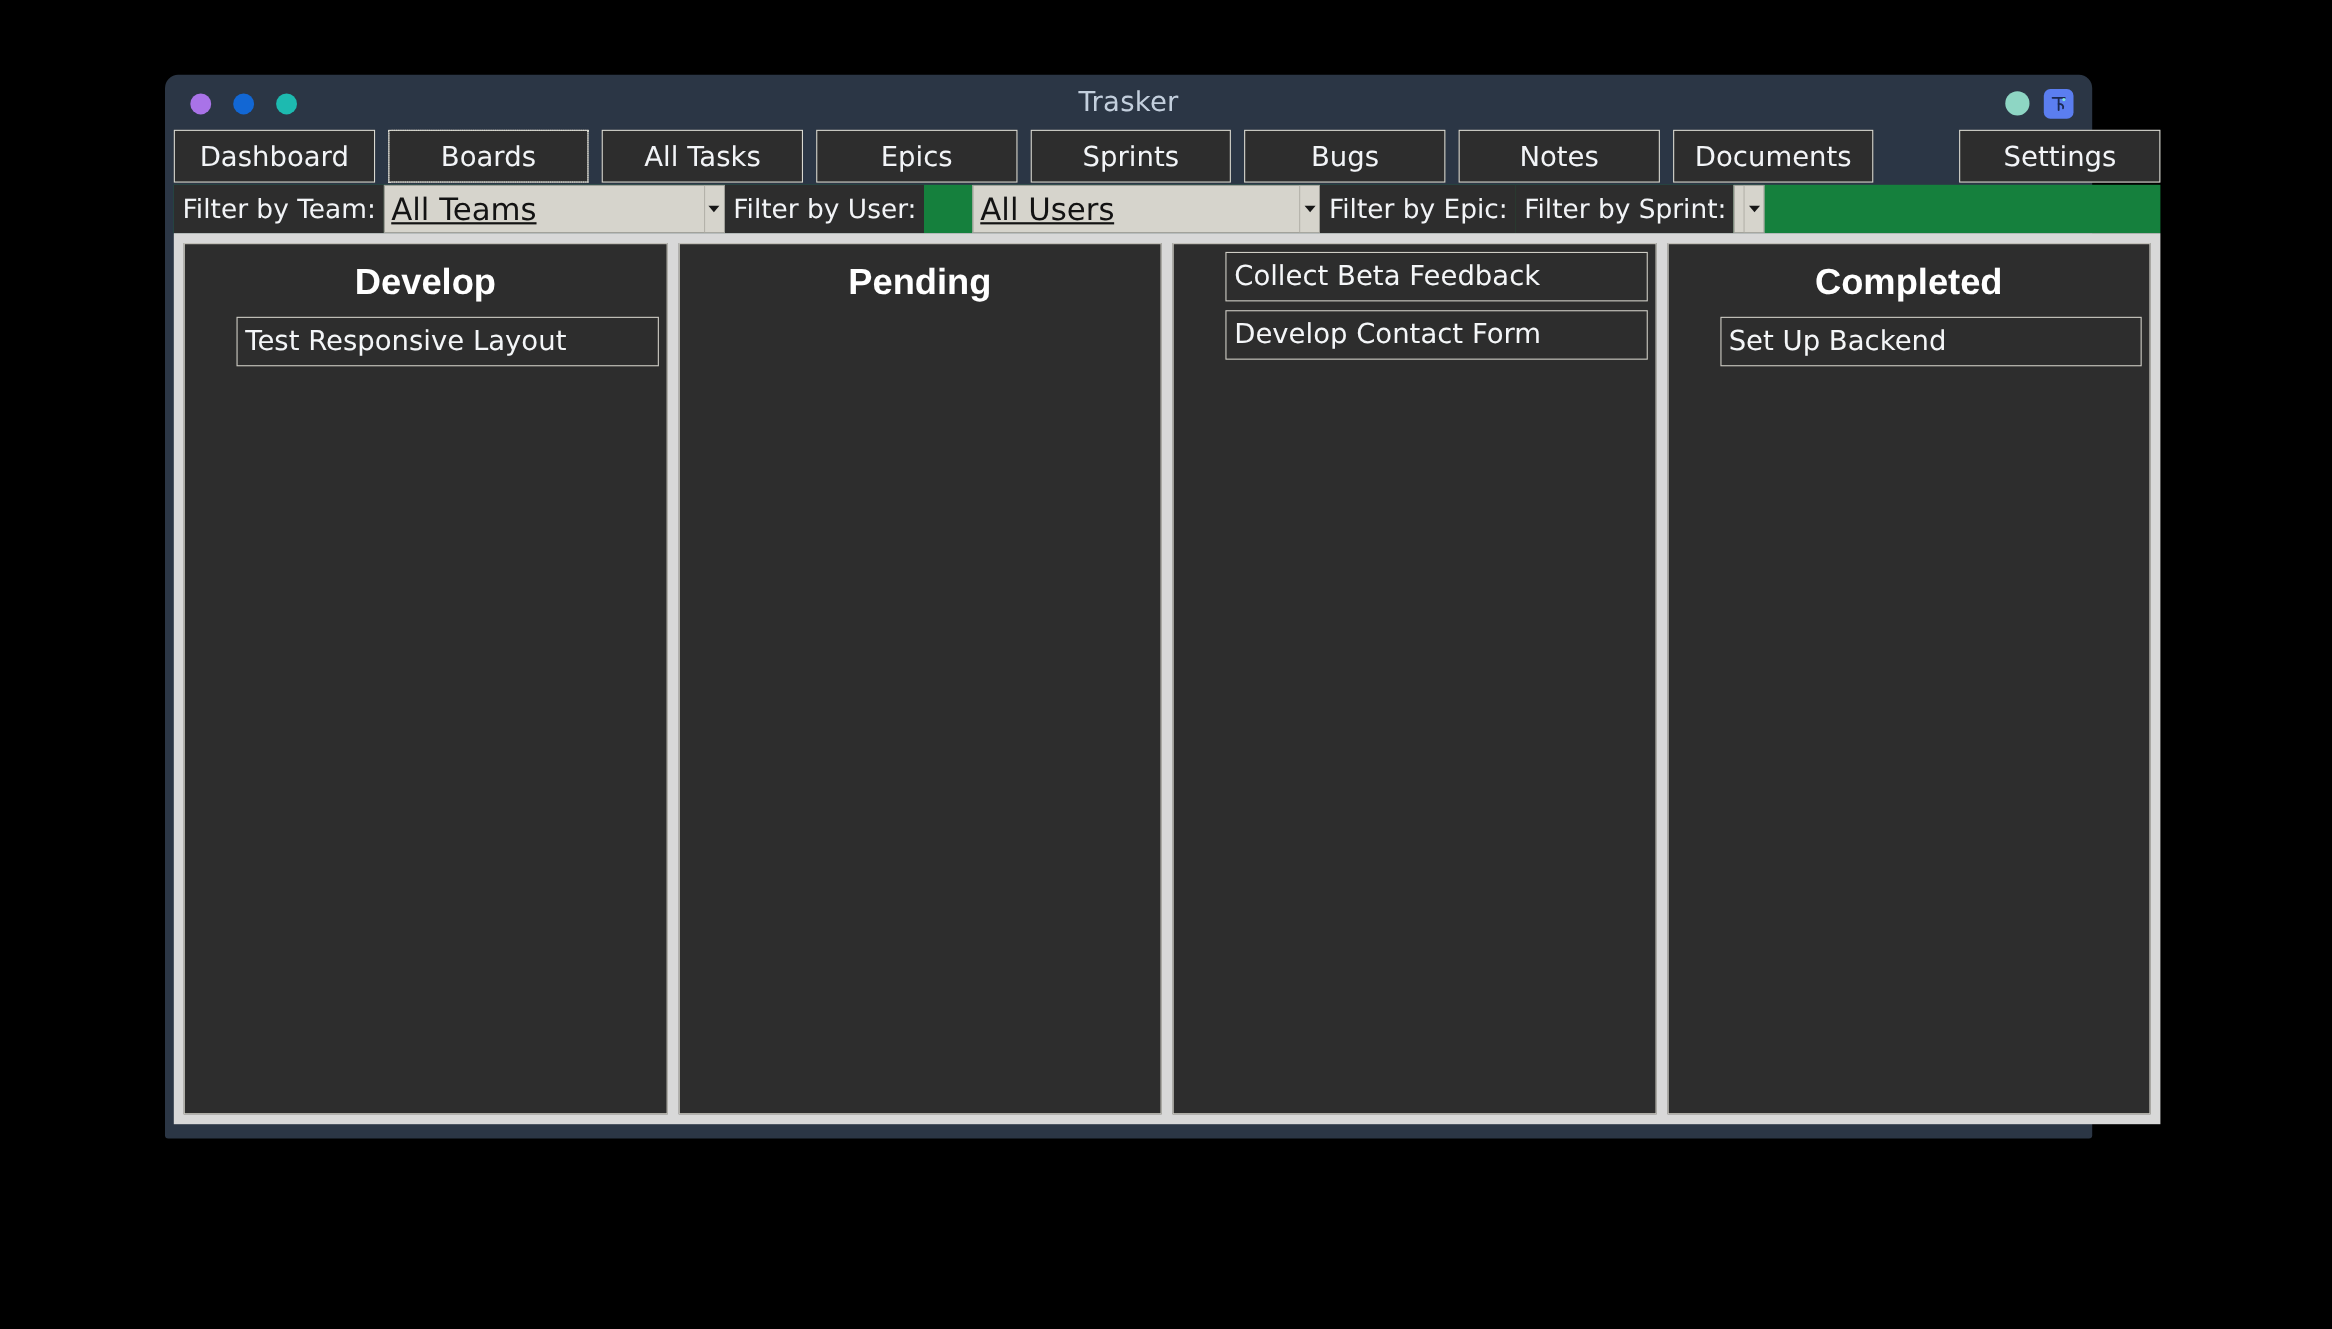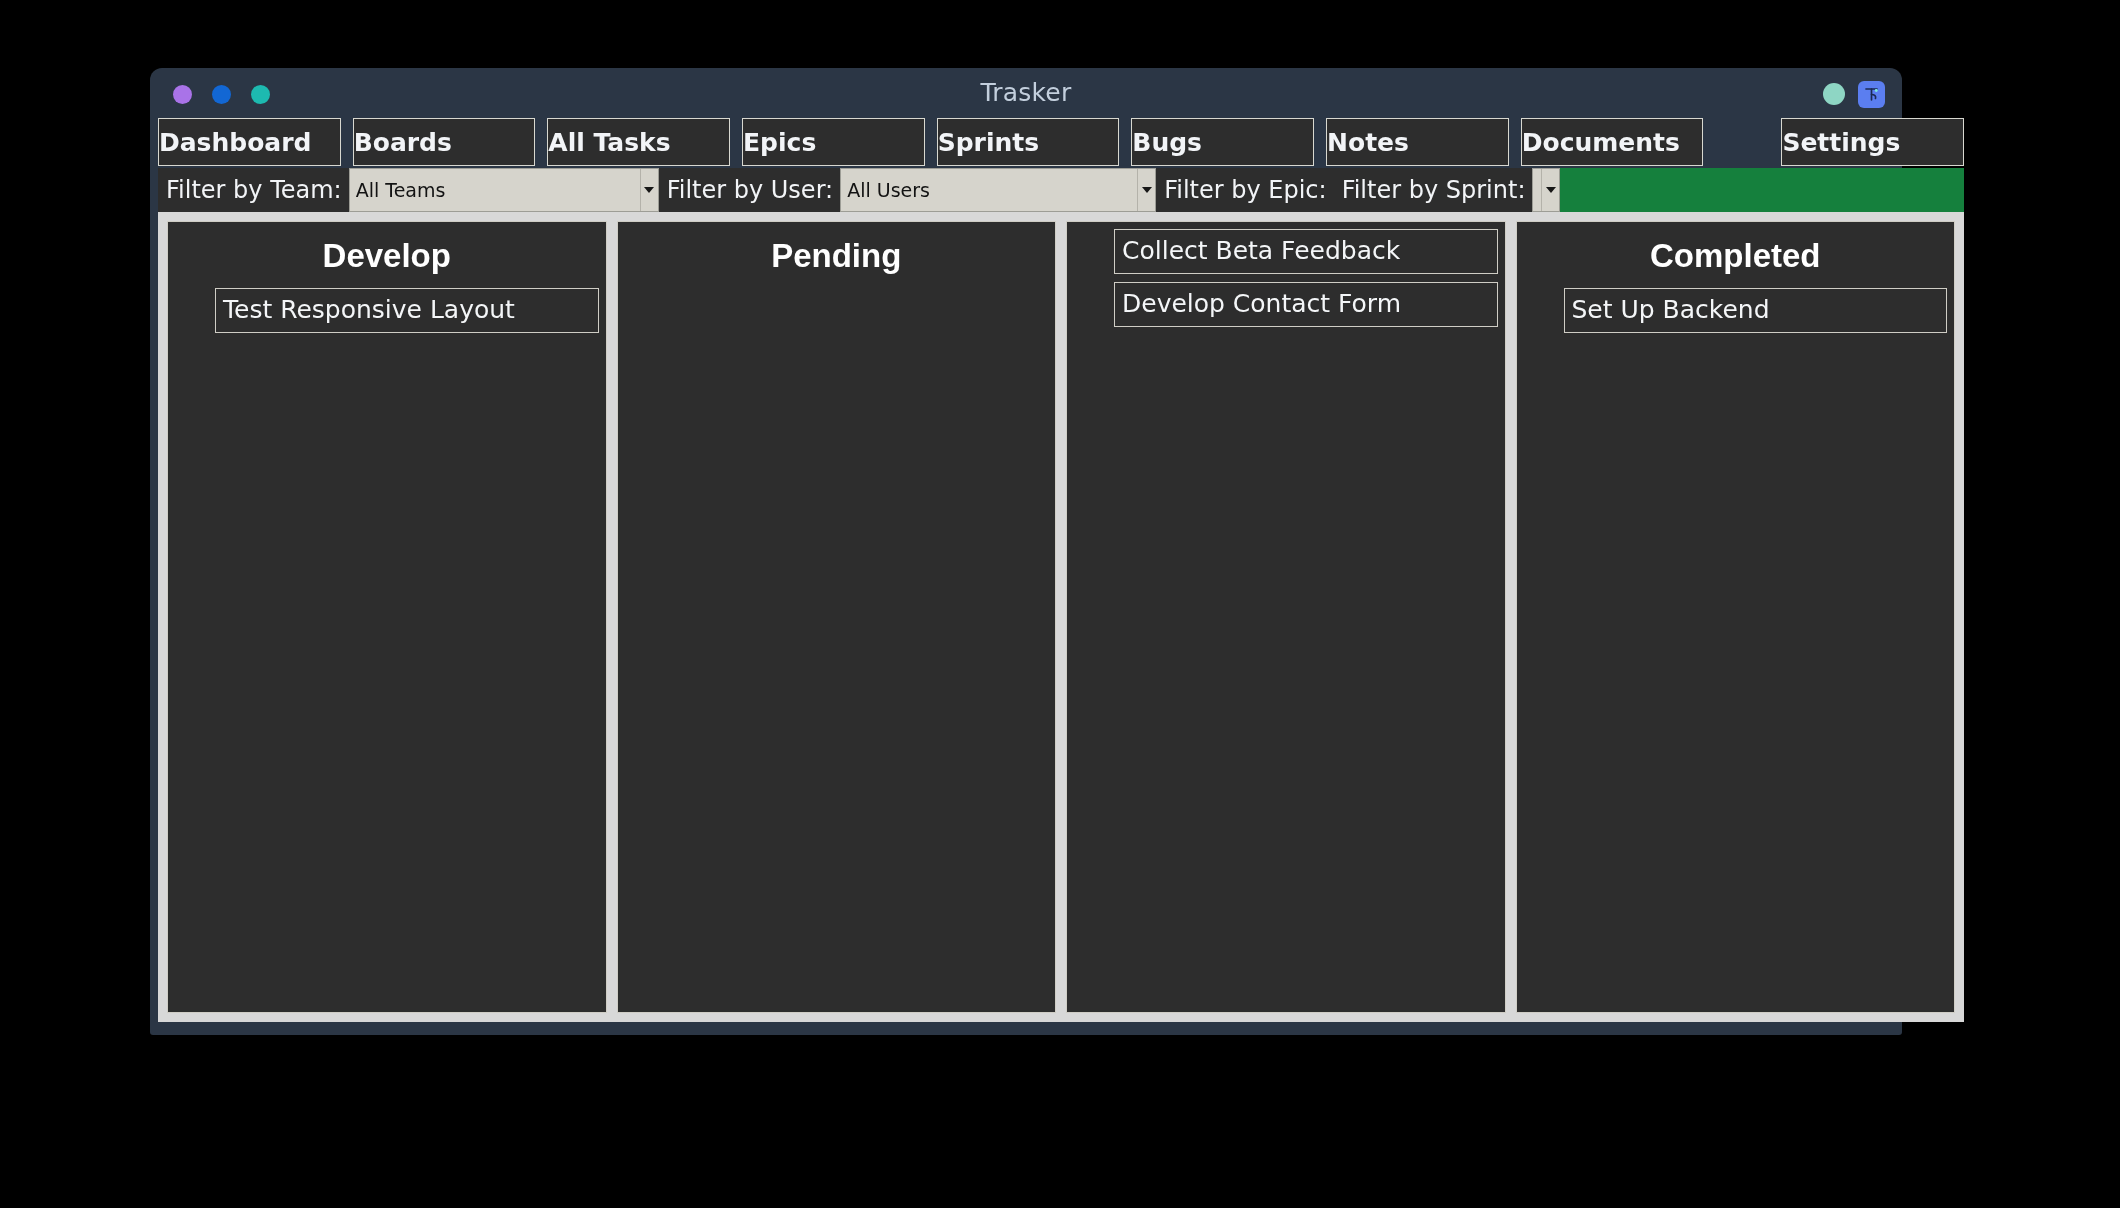--- a/index.html
+++ b/index.html
@@ -84,25 +84,25 @@
   .tab {
     flex: 1 1 0;
     margin-right: 12px;
     background: #2d2d2d;
     border: 1px solid #d8d8d0;
     color: #f2f4f7;
     font-size: 25px;
     font-family: "DejaVu Sans", sans-serif;
     display: flex;
     align-items: center;
+    justify-content: center;
     box-sizing: border-box;
     cursor: pointer;
     white-space: nowrap;
     overflow: hidden;
-    font-weight: bold;
   }
   .tab:last-child { margin-right: 0; }
   .tab.focused {
     border: 1px dotted #d8d8d0;
     outline: 1px solid #d8d8d0;
     outline-offset: -1px;
   }
   .tab.gap-after { margin-right: 78px; }
 
   
@@ -137,45 +137,46 @@
     border: 1px solid #9d9d96;
     box-sizing: border-box;
     display: flex;
     align-items: center;
     position: relative;
     min-width: 0;
     cursor: pointer;
   }
   .combo-value {
     color: #131313;
-    font-size: 19px;
+    font-size: 28px;
     font-family: "DejaVu Sans", sans-serif;
     padding-left: 6px;
     white-space: nowrap;
     overflow: hidden;
+    text-decoration: underline;
   }
   .combo-arrow {
     position: absolute;
     right: 0; top: 0; bottom: 0;
     width: 17px;
     background: #d6d4cc;
     border-left: 1px solid #b4b2aa;
     display: flex;
     align-items: center;
     justify-content: center;
   }
   .combo-arrow::after {
     content: "";
     width: 0; height: 0;
     border-left: 5px solid transparent;
     border-right: 5px solid transparent;
     border-top: 6px solid #171717;
   }
   #filter-team  { width: 310px; }
-  #filter-user  { width: 316px; }
+  #filter-user  { width: 316px; margin-left: 44px; }
   #filter-epic  { width: 313px; }
   #filter-sprint{ width: 28px; }
 
   
   #content-frame {
     position: absolute;
     left: 8px;
     top: 144px;
     width: 1806px;
     height: 810px;

